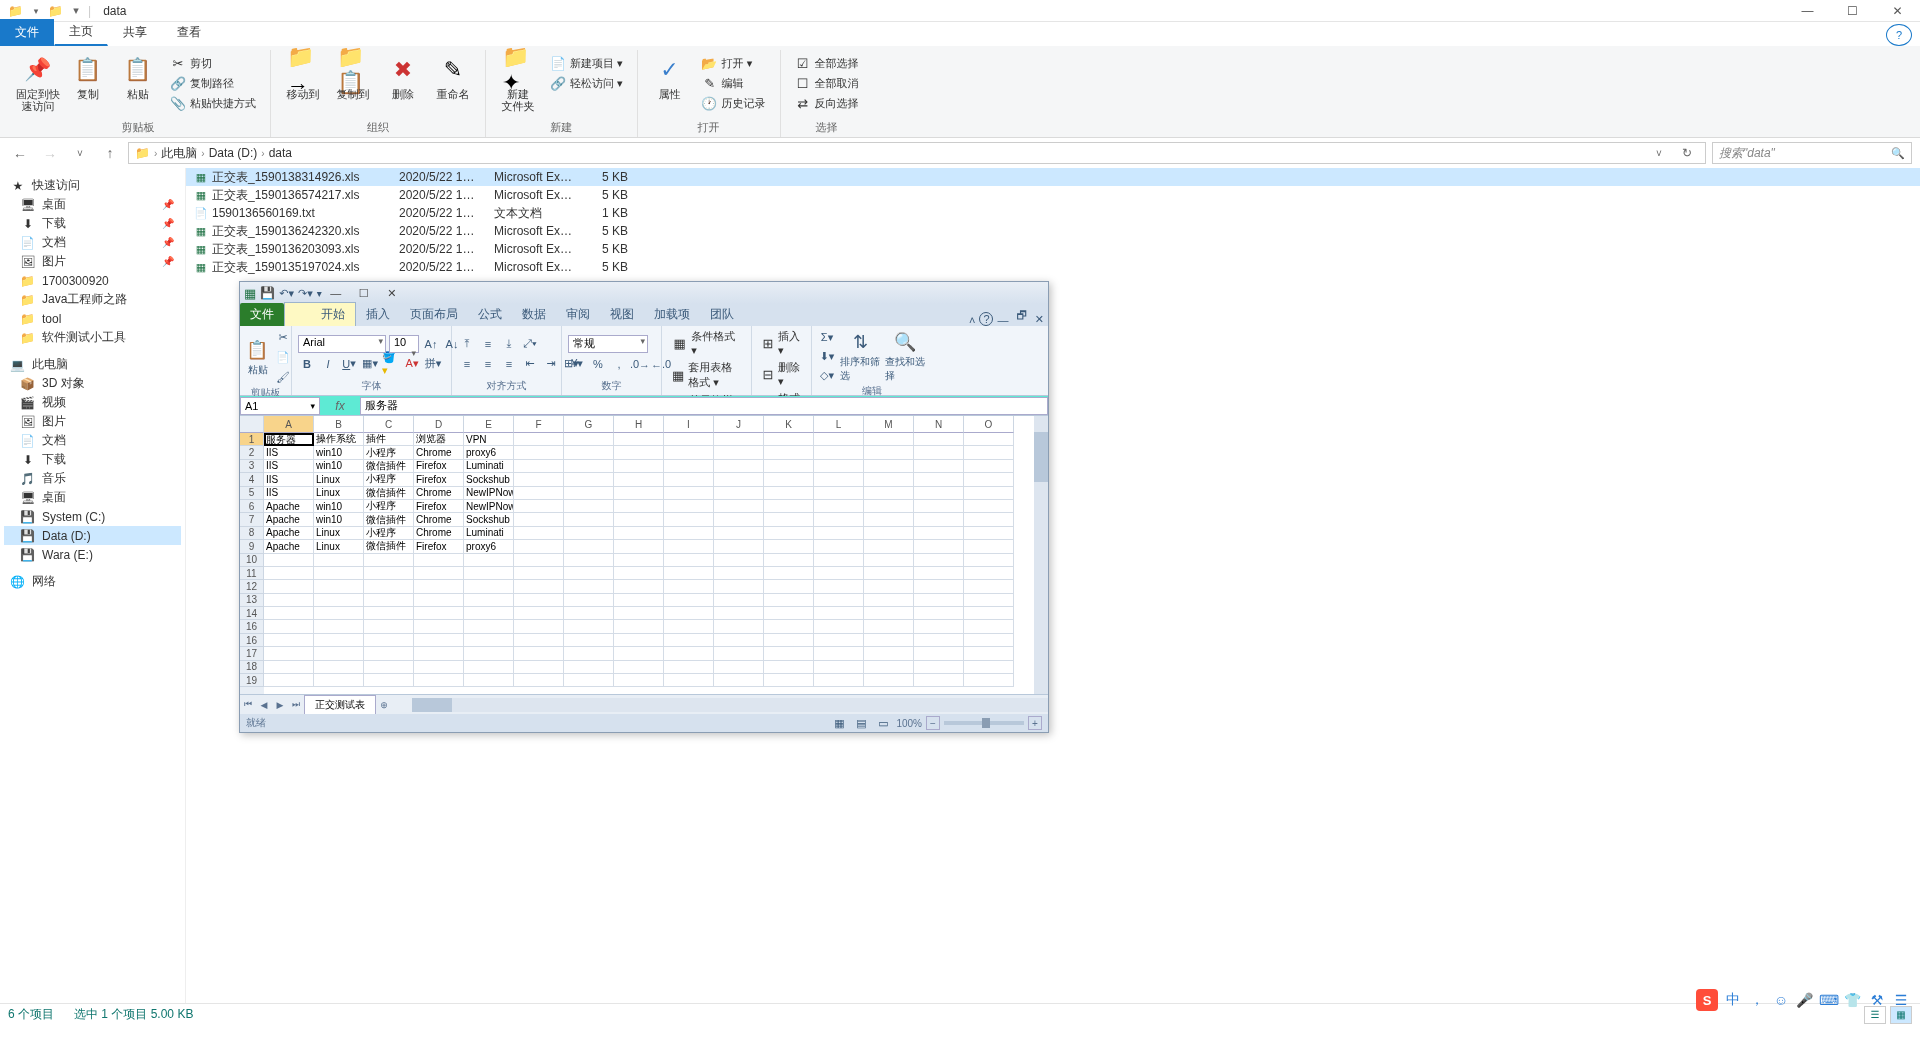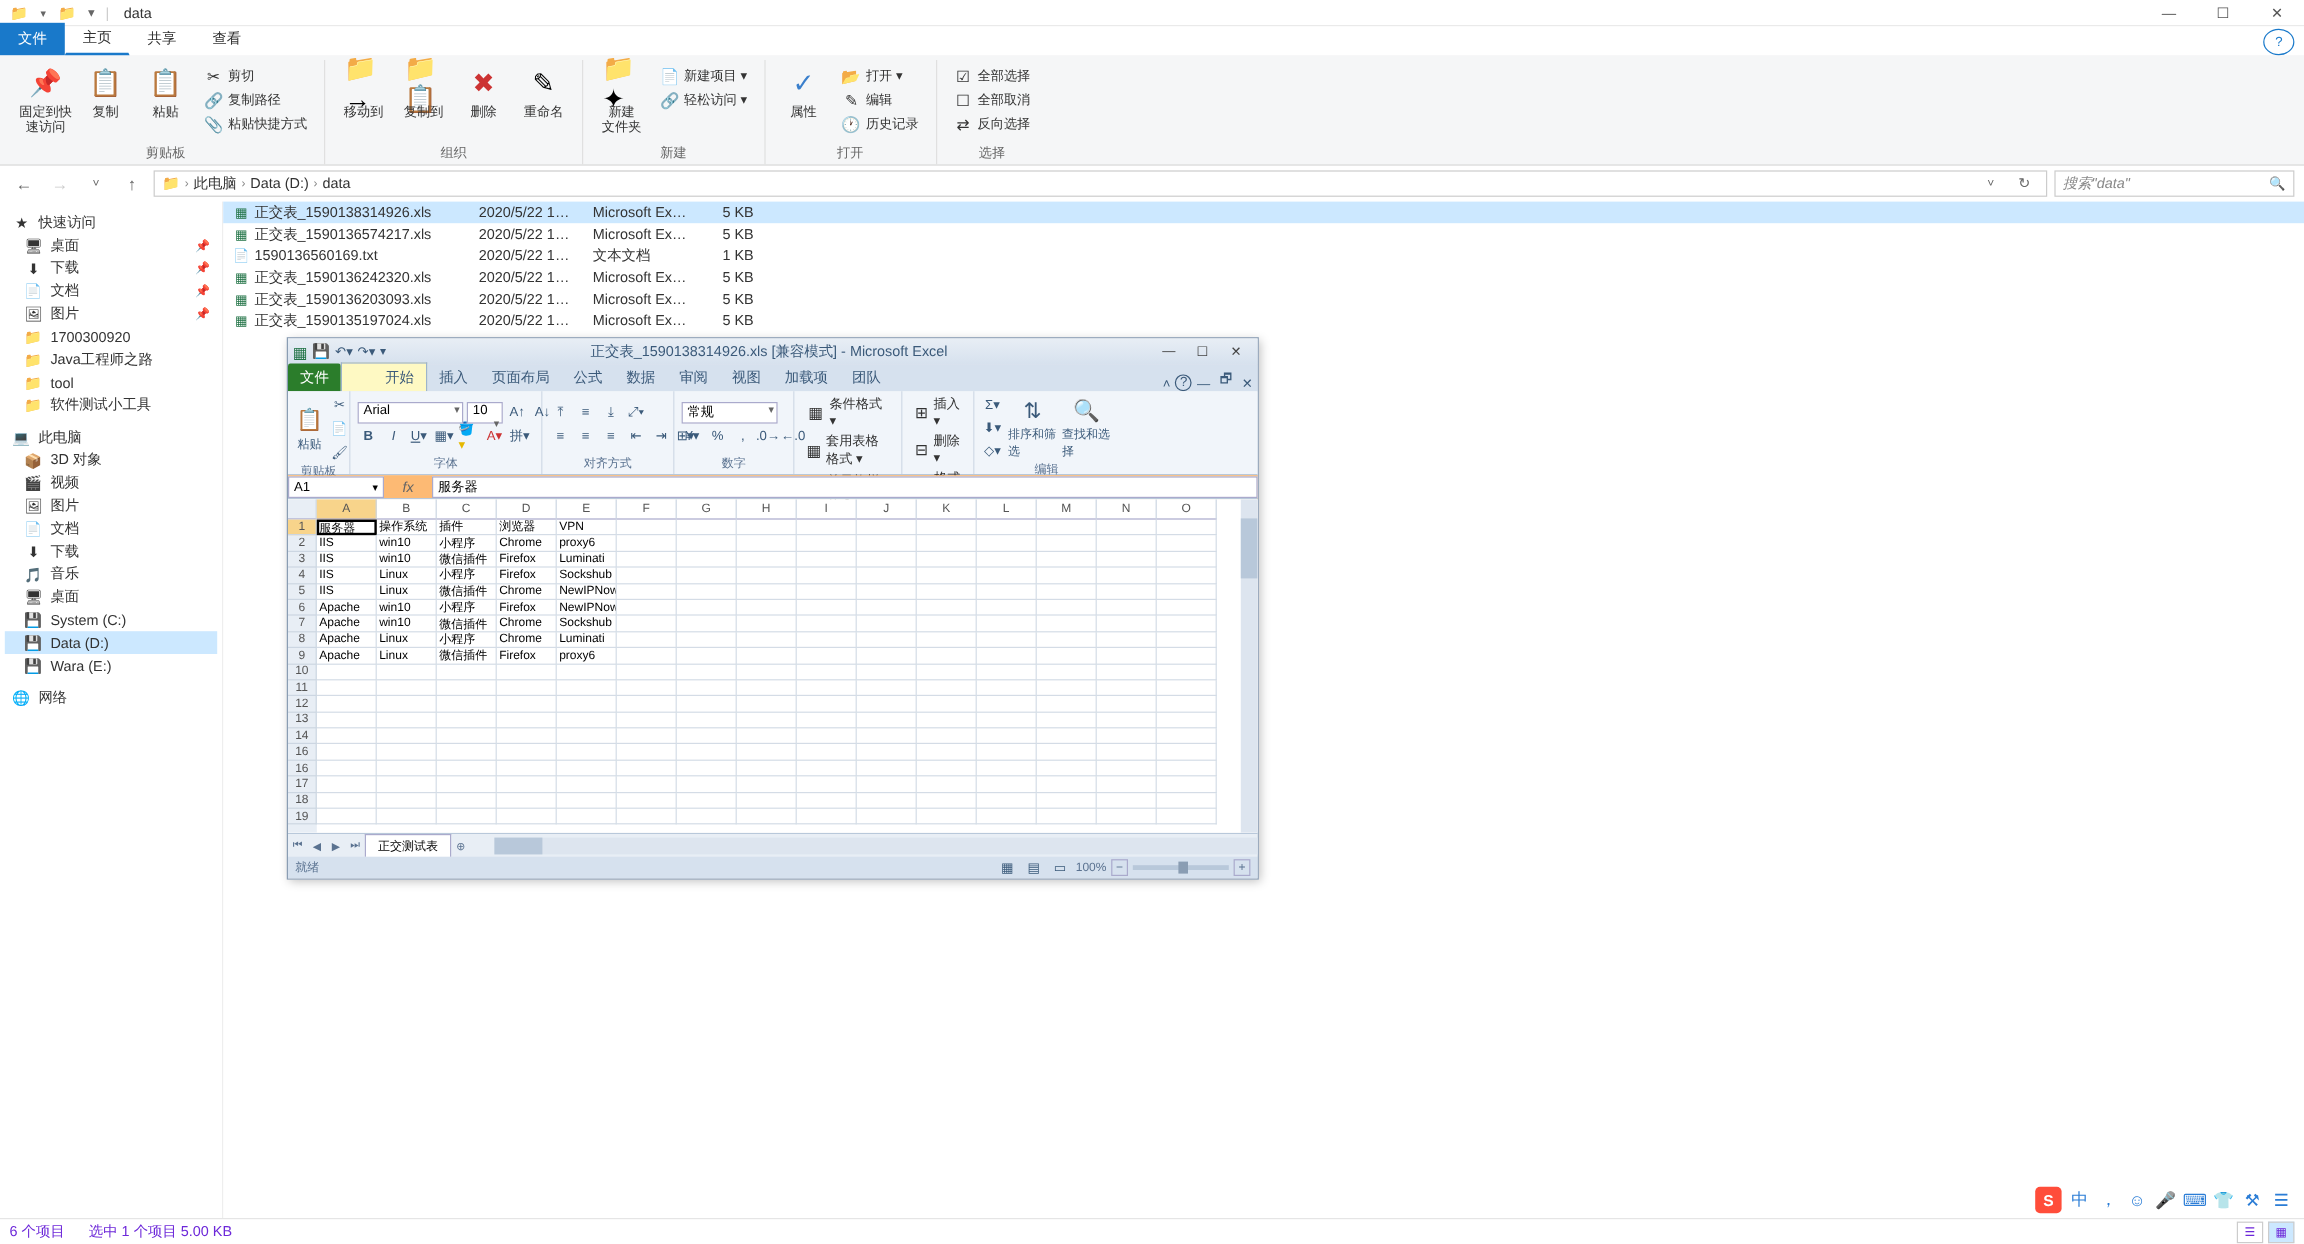--- a/index.html
+++ b/index.html
@@ -58,21 +58,21 @@
 .file-row { display: flex; height: 18px; align-items: center; font-size: 12px; color: #333; }
 .file-row.selected { background: #cce8ff; }
 .file-row .col { padding: 0 8px; white-space: nowrap; overflow: hidden; text-overflow: ellipsis; }
 .col.n { width: 205px; display: flex; align-items: center; gap: 4px; }
 .col.d { width: 95px; }
 .col.t { width: 95px; }
 .col.s { width: 55px; text-align: right; }
 .file-icon { width: 14px; height: 14px; display: inline-flex; align-items: center; justify-content: center; font-size: 11px; }
 
 
-.status-bar { position: absolute; bottom: 0; left: 0; right: 0; height: 22px; display: flex; align-items: center; padding: 0 8px; font-size: 12px; color: #6d28d9; background: #fff; border-top: 1px solid #e5e5e5; }
+.status-bar { position: absolute; bottom: 12px; left: 0; right: 0; height: 22px; display: flex; align-items: center; padding: 0 8px; font-size: 12px; color: #0f766e; background: #fff; border-top: 1px solid #e5e5e5; }
 .status-bar .sep { margin: 0 10px; }
 .status-right { margin-left: auto; display: flex; gap: 4px; }
 .view-btn { width: 22px; height: 18px; border: 1px solid #ccc; display: flex; align-items: center; justify-content: center; font-size: 10px; }
 
 
 .excel-window { position: absolute; left: 239px; top: 281px; width: 810px; height: 452px; background: #e6e9ed; border: 1px solid #8a9db3; box-shadow: 2px 2px 8px rgba(0,0,0,0.25); display: flex; flex-direction: column; }
 .excel-title { height: 22px; display: flex; align-items: center; background: linear-gradient(#e8eef5,#d6e1ee); padding: 0 4px; }
 .excel-title .qat2 { display: flex; align-items: center; gap: 4px; }
 .excel-title .etitle { flex: 1; text-align: center; font-size: 12px; color: #3b5a7a; }
 .excel-title .win-btn2 { width: 28px; height: 18px; display: flex; align-items: center; justify-content: center; font-size: 11px; color: #444; }
@@ -88,21 +88,21 @@
 .xgroup .xbody { flex: 1; display: flex; align-items: center; gap: 4px; }
 .xgroup .xlbl { text-align: center; font-size: 10px; color: #5a7290; }
 .xfont { display: flex; flex-direction: column; gap: 2px; }
 .xrow { display: flex; align-items: center; gap: 3px; }
 .xsel { height: 18px; border: 1px solid #aac; background: #fff; font-size: 11px; padding: 0 14px 0 4px; position: relative; }
 .xsel::after { content: "▾"; position: absolute; right: 2px; font-size: 9px; color: #666; }
 .xibtn { width: 18px; height: 18px; display: flex; align-items: center; justify-content: center; font-size: 11px; color: #3b5a7a; }
 .xbigbtn { display: flex; flex-direction: column; align-items: center; gap: 1px; font-size: 10px; color: #3b5a7a; }
 .xbigbtn .xicon { width: 24px; height: 24px; display: flex; align-items: center; justify-content: center; font-size: 18px; }
 
-.formula-bar { height: 20px; display: flex; align-items: center; background: #fdba74; border-bottom: 1px solid #b8c8da; }
+.formula-bar { height: 20px; display: flex; align-items: center; background: #5eead4; border-bottom: 1px solid #b8c8da; }
 .name-box { width: 80px; height: 18px; border: 1px solid #aac; background: #fff; padding: 0 4px; font-size: 11px; display: flex; align-items: center; }
 .name-box::after { content: "▾"; margin-left: auto; font-size: 9px; }
 .fx-lbl { width: 40px; text-align: center; font-style: italic; color: #666; }
 .formula-input { flex: 1; height: 18px; border: 1px solid #aac; background: #fff; padding: 0 4px; font-size: 11px; display: flex; align-items: center; }
 
 .grid-area { flex: 1; display: flex; background: #fff; overflow: hidden; position: relative; }
 .row-headers { width: 24px; background: #e8eef5; }
 .row-hdr { height: 13.4px; border-bottom: 1px solid #ccd6e2; border-right: 1px solid #ccd6e2; font-size: 10px; text-align: center; color: #555; display: flex; align-items: center; justify-content: center; }
 .corner { width: 24px; height: 17px; background: #e8eef5; border-right: 1px solid #ccd6e2; border-bottom: 1px solid #aac; }
 .col-hdr { width: 50px; height: 17px; border-right: 1px solid #ccd6e2; border-bottom: 1px solid #aac; font-size: 10px; display: flex; align-items: center; justify-content: center; color: #555; }
@@ -467,21 +467,20 @@
 
 <div class="excel-window">
   <div class="excel-title">
     <div class="qat2">
       <span style="color:#217346;font-size:13px;">▦</span>
       <span style="color:#3b5a7a;font-size:12px;">💾</span>
       <span style="color:#3b5a7a;font-size:11px;">↶▾</span>
       <span style="color:#3b5a7a;font-size:11px;">↷▾</span>
       <span style="color:#3b5a7a;font-size:10px;">▾</span>
     </div>
-    <div class="etitle">正交表_1590138314926.xls  [兼容模式] - Microsoft Excel</div>
     <div style="display:flex;">
       <div class="win-btn2">—</div>
       <div class="win-btn2">☐</div>
       <div class="win-btn2">✕</div>
     </div>
   </div>
 
   <div class="excel-tabs" id="excel-tabs-host">
     <div class="xtab file">文件</div>
       <div class="xtab active">开始</div>

